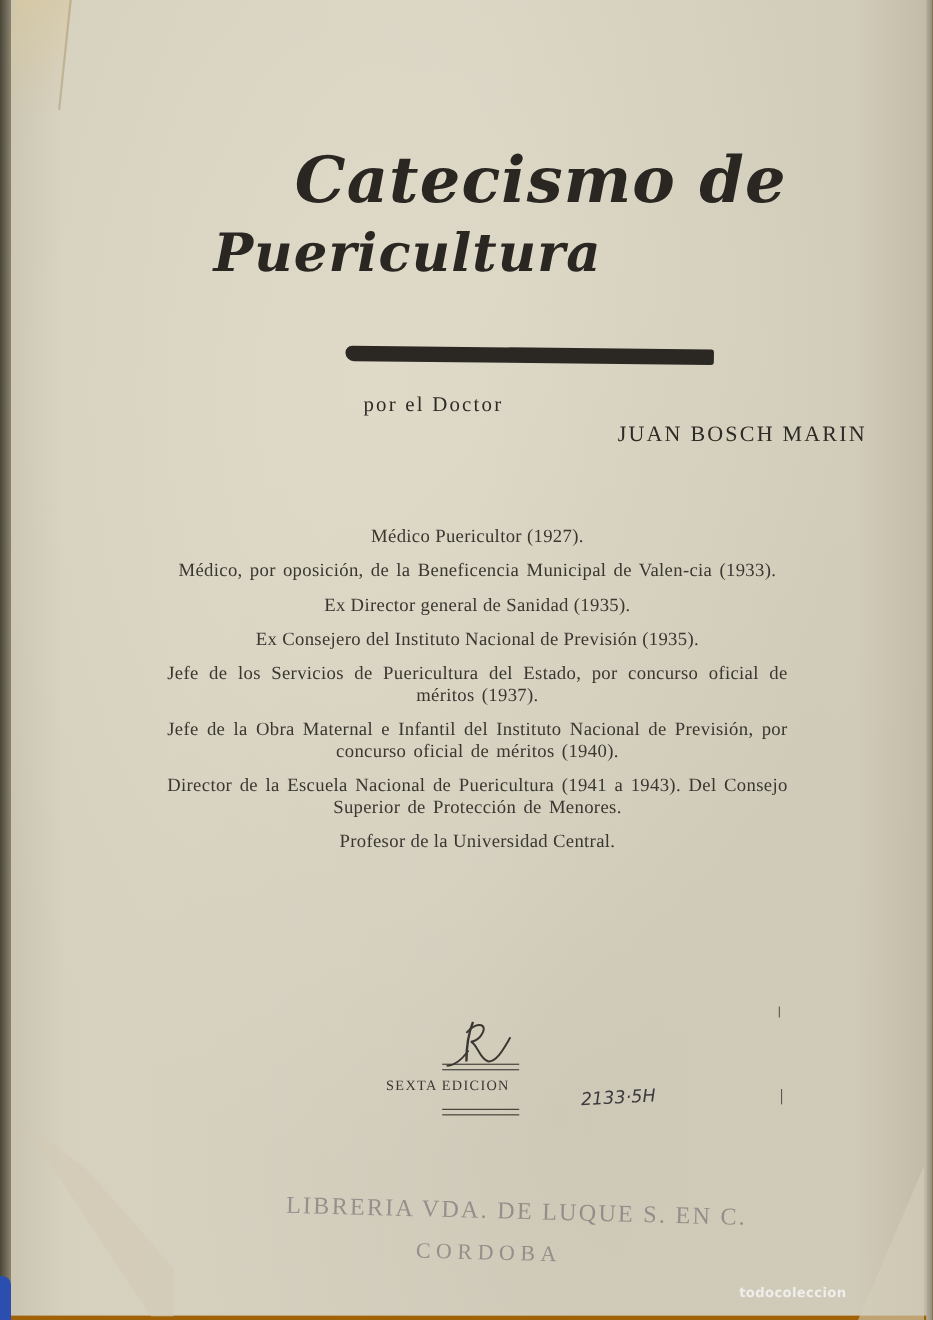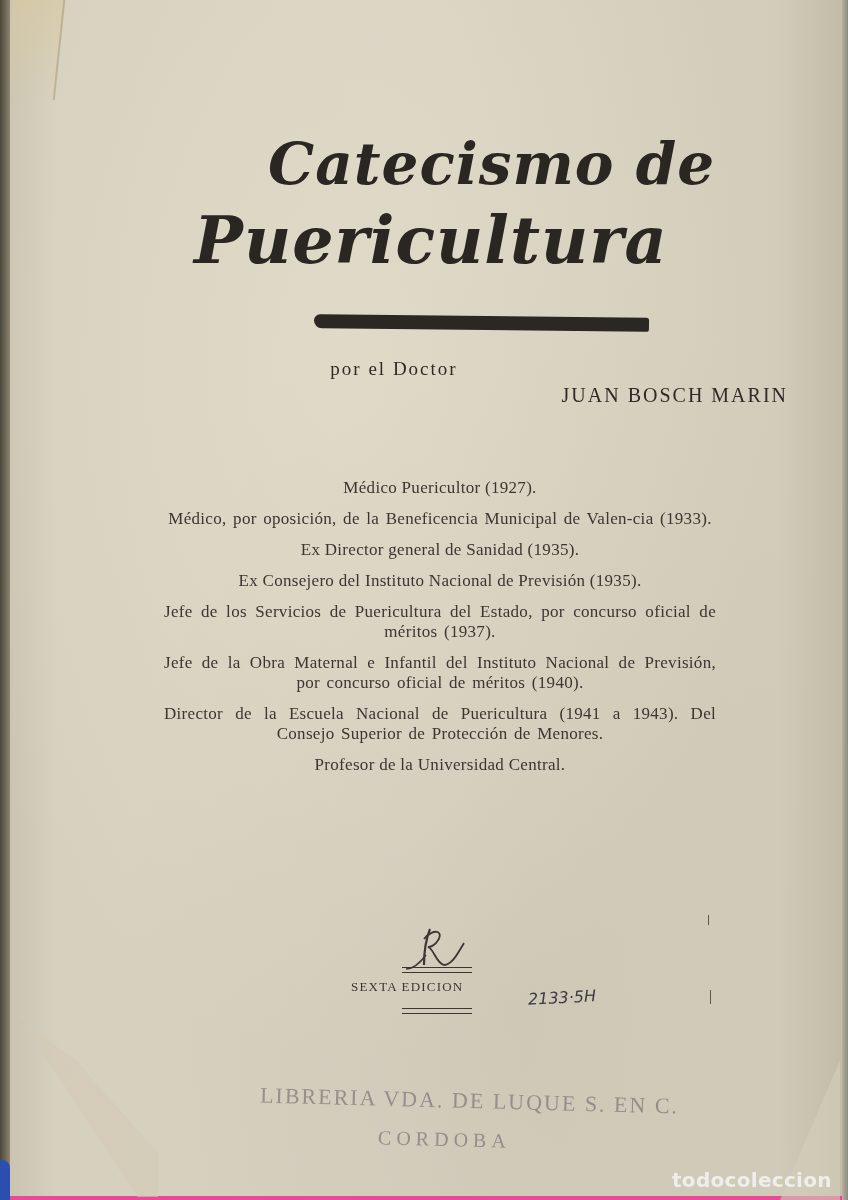--- a/index.html
+++ b/index.html
@@ -7,21 +7,21 @@
       padding: 0;
       width: 848px;
       height: 1200px;
       overflow: hidden;
       background: #4a4a44;
     }
     .photo {
       position: relative;
       width: 848px;
       height: 1200px;
-      background: #ec4899;
+      background: #a16207;
       overflow: hidden;
     }
     .page {
       position: absolute;
       left: 8px;
       top: 0;
       width: 836px;
       height: 1196px;
       background:
         radial-gradient(ellipse at 40% 30%, rgba(230,224,206,0.55), rgba(0,0,0,0) 60%),
@@ -89,21 +89,21 @@
       color: #2a2722;
       white-space: nowrap;
     }
     .title-line2 {
       position: absolute;
       left: 6px;
       top: 72px;
       font-family: "DejaVu Serif", serif;
       font-style: italic;
       font-weight: bold;
-      font-size: 65px;
+      font-size: 48px;
       letter-spacing: 1px;
       color: #2a2722;
       white-space: nowrap;
     }
     .title-underline {
       position: absolute;
       left: 126px;
       top: 186px;
       width: 335px;
       height: 14px;
@@ -137,21 +137,21 @@
       top: 478px;
       width: 568px;
       font-family: "Liberation Serif", serif;
       font-size: 17px;
       line-height: 20px;
       color: #3a3731;
       letter-spacing: 0.3px;
     }
     .cred {
       text-align: center;
-      margin: 0 0 11px 16px;
+      margin: 0 0 11px 4px;
       text-align-last: center;
     }
     .cred.justify {
       text-align: justify;
       text-align-last: center;
       word-spacing: 2px;
     }
     .signature {
       position: absolute;
       left: 392px;
@@ -214,21 +214,21 @@
       font-size: 20px;
       letter-spacing: 5px;
       transform: rotate(1.5deg);
     }
     .watermark {
       position: absolute;
       left: 672px;
       top: 1168px;
       font-family: "DejaVu Sans", sans-serif;
       font-weight: bold;
-      font-size: 20px;
+      font-size: 12px;
       color: rgba(245,245,245,0.85);
       letter-spacing: 0.3px;
       white-space: nowrap;
     }
   </style>
 </head>
 <body>
 
 <div class="photo">
   <div class="page">

